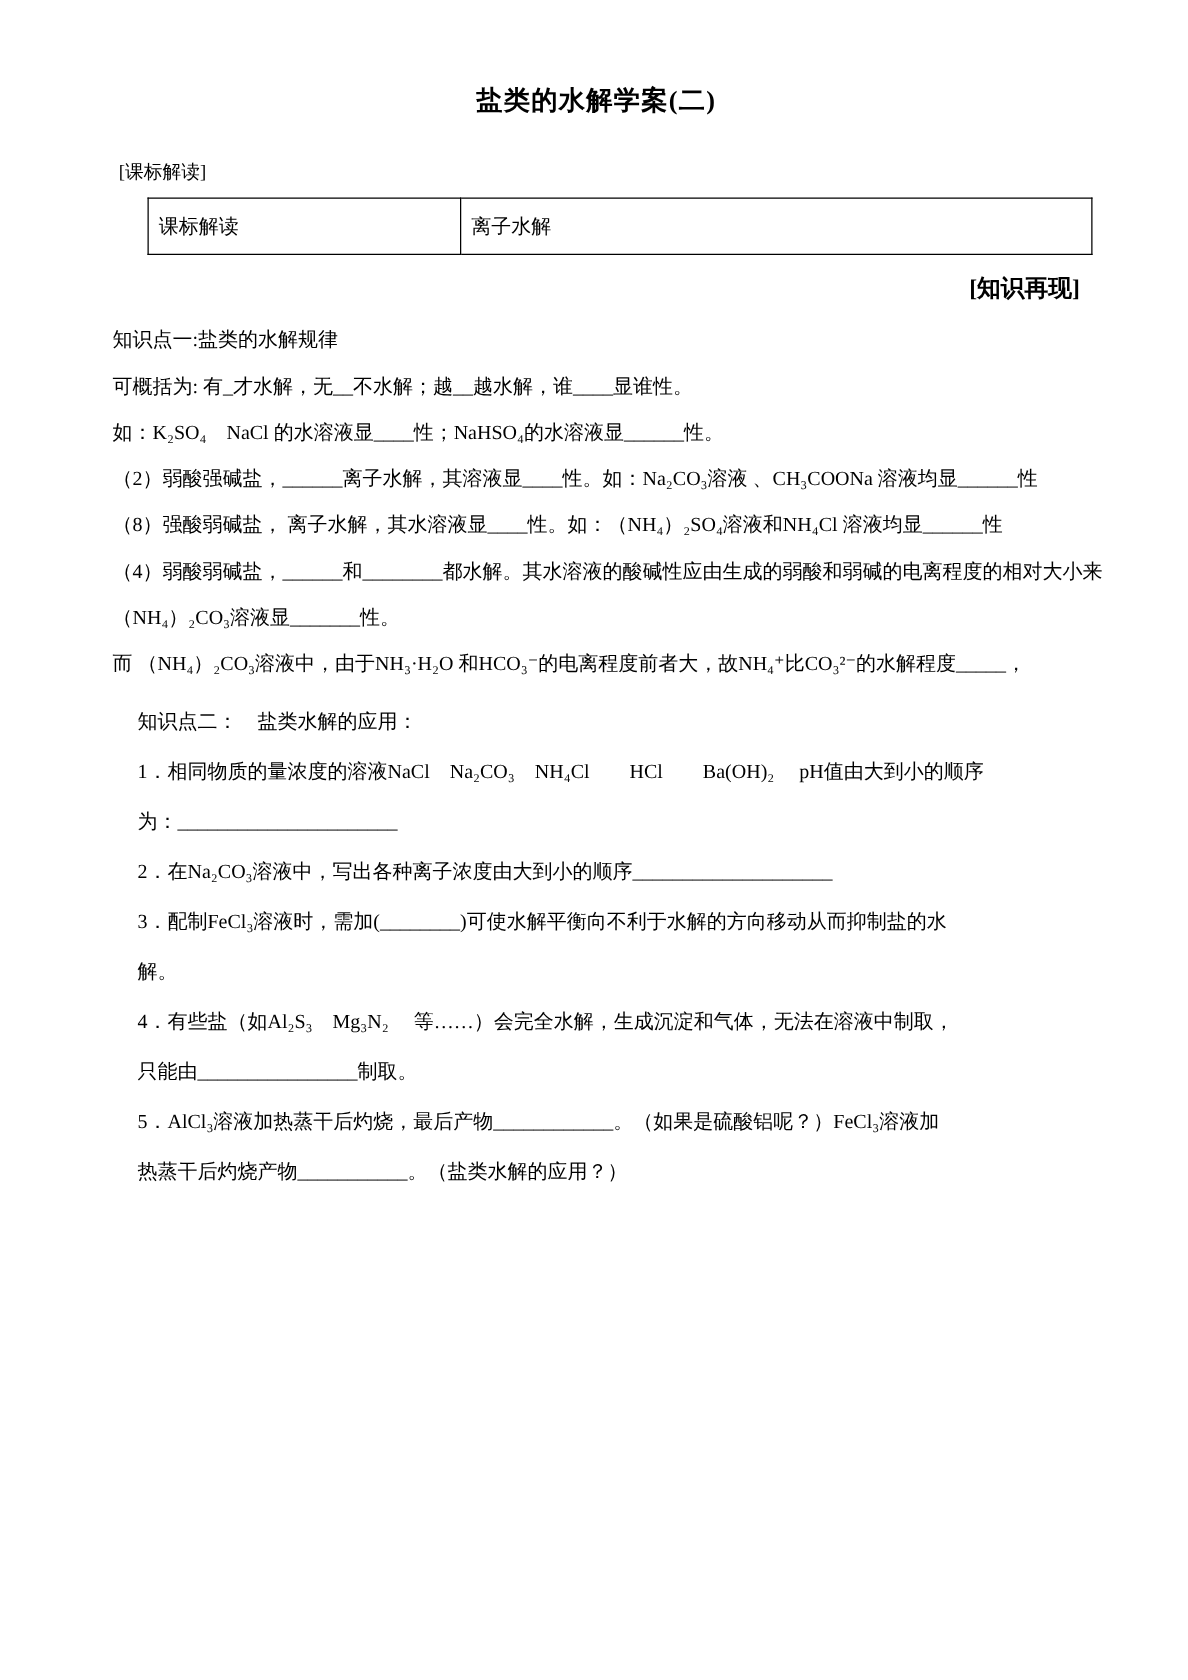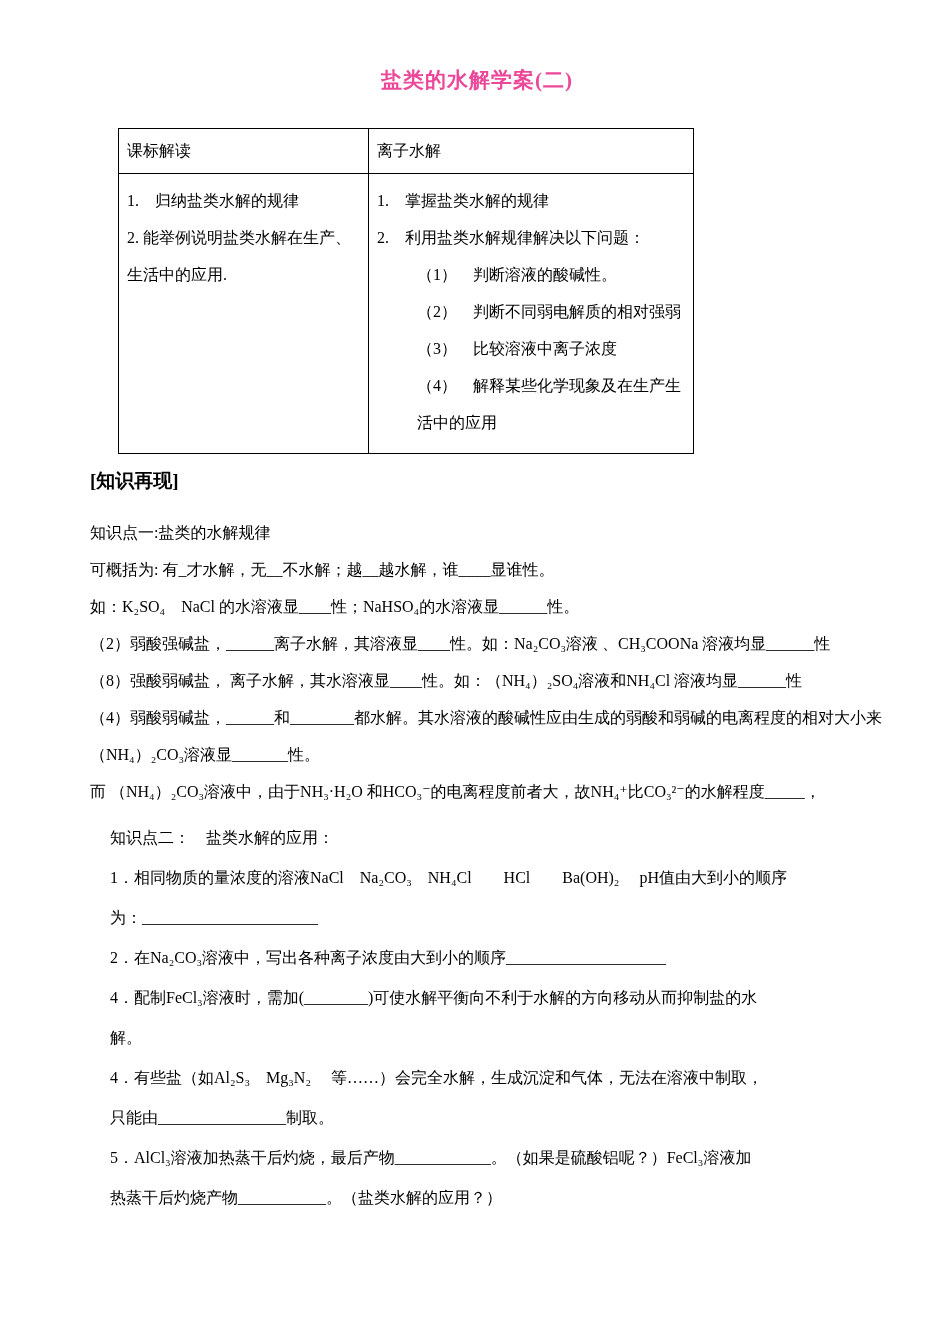--- a/index.html
+++ b/index.html
@@ -8,36 +8,36 @@
     height: 1344px;
     background: #ffffff;
     color: #000000;
     font-family: "Liberation Serif", "DejaVu Serif", serif;
     overflow: hidden;
   }
   .page { padding: 66px 86px 40px 90px; }
 
   .doc-title {
     text-align: center;
-    color: #ec4899;
+    color: #000000;
     font-size: 21px;
     font-weight: bold;
     margin: 0 0 34px 0;
     letter-spacing: 1px;
   }
 
   .intro-label {
     font-size: 15px;
     margin: 0 0 11px 5px;
   }
 
   table.objectives {
     border-collapse: collapse;
     margin-left: 28px;
-    width: 576px;
+    width: 756px;
     table-layout: fixed;
   }
   table.objectives th, table.objectives td {
     border: 1px solid #000000;
     font-weight: normal;
     font-size: 16px;
     text-align: left;
   }
   table.objectives th {
     height: 40px;
@@ -49,21 +49,22 @@
     vertical-align: top;
     padding: 8px 8px 12px 8px;
   }
   table.objectives td p { margin: 0; line-height: 37px; }
   td.rightcell p.ind { padding-left: 40px; }
   td.leftcell { padding-right: 24px; }
 
   .kn-heading {
     font-size: 19px;
     font-weight: bold;
-    margin: 14px 0 20px 0;
+    margin: 14px 0 10px 0;
+    text-align: right;
   }
 
   .sec p {
     margin: 0;
     line-height: 37px;
     font-size: 16px;
     white-space: nowrap;
   }
   .sec2 p { line-height: 40px; margin-left: 20px; }
 
@@ -75,44 +76,31 @@
   .kp-title2 { margin-left: 13px; padding-top: 8px; }
   .ap        { margin-left: 40px; }
 </style>
 </head>
 <body>
 
 <div class="page">
 
   <h1 class="doc-title">盐类的水解学案(二)</h1>
 
+  <p class="intro-label">[课标解读]</p>
 
   <table class="objectives">
     <colgroup>
         <col class="leftcol">
         <col>
       </colgroup>
     <tbody>
         <tr>
       <th>课标解读</th>
       <th>离子水解</th>
-    </tr>
-    <tr>
-      <td class="leftcell">
-        <p>1.　归纳盐类水解的规律</p>
-        <p>2. 能举例说明盐类水解在生产、生活中的应用.</p>
-      </td>
-      <td class="rightcell">
-        <p>1.　掌握盐类水解的规律</p>
-        <p>2.　利用盐类水解规律解决以下问题：</p>
-        <p class="ind">（1）　判断溶液的酸碱性。</p>
-        <p class="ind">（2）　判断不同弱电解质的相对强弱</p>
-        <p class="ind">（3）　比较溶液中离子浓度</p>
-        <p class="ind">（4）　解释某些化学现象及在生产生活中的应用</p>
-      </td>
     </tr>
   </tbody>
     </table>
 
   <h2 class="kn-heading">[知识再现]</h2>
 
   <div class="sec">
     <p class="kp-title">知识点一:盐类的水解规律</p>
     <p class="kp-sub">可概括为: 有_才水解，无__不水解；越__越水解，谁____显谁性。</p>
     <p class="kp-ex">如：K₂SO₄　NaCl 的水溶液显____性；NaHSO₄的水溶液显______性。</p>
@@ -121,21 +109,21 @@
     <p class="kp-item">（4）弱酸弱碱盐，______和________都水解。其水溶液的酸碱性应由生成的弱酸和弱碱的电离程度的相对大小来</p>
     <p class="kp-cont">（NH₄）₂CO₃溶液显_______性。</p>
     <p class="kp-cont">而 （NH₄）₂CO₃溶液中，由于NH₃·H₂O 和HCO₃⁻的电离程度前者大，故NH₄⁺比CO₃²⁻的水解程度_____，</p>
   </div>
 
   <div class="sec sec2">
     <p class="kp-title2">知识点二：　盐类水解的应用：</p>
     <p class="ap">1．相同物质的量浓度的溶液NaCl　Na₂CO₃　NH₄Cl　　HCl　　Ba(OH)₂　 pH值由大到小的顺序</p>
     <p class="ap">为：______________________</p>
     <p class="ap">2．在Na₂CO₃溶液中，写出各种离子浓度由大到小的顺序____________________</p>
-    <p class="ap">4．配制FeCl₃溶液时，需加(________)可使水解平衡向不利于水解的方向移动从而抑制盐的水</p>
+    <p class="ap">3．配制FeCl₃溶液时，需加(________)可使水解平衡向不利于水解的方向移动从而抑制盐的水</p>
     <p class="ap">解。</p>
     <p class="ap">4．有些盐（如Al₂S₃　Mg₃N₂　 等……）会完全水解，生成沉淀和气体，无法在溶液中制取，</p>
     <p class="ap">只能由________________制取。</p>
     <p class="ap">5．AlCl₃溶液加热蒸干后灼烧，最后产物____________。（如果是硫酸铝呢？）FeCl₃溶液加</p>
     <p class="ap">热蒸干后灼烧产物___________。（盐类水解的应用？）</p>
   </div>
 
 </div>
 
 </body></html>

